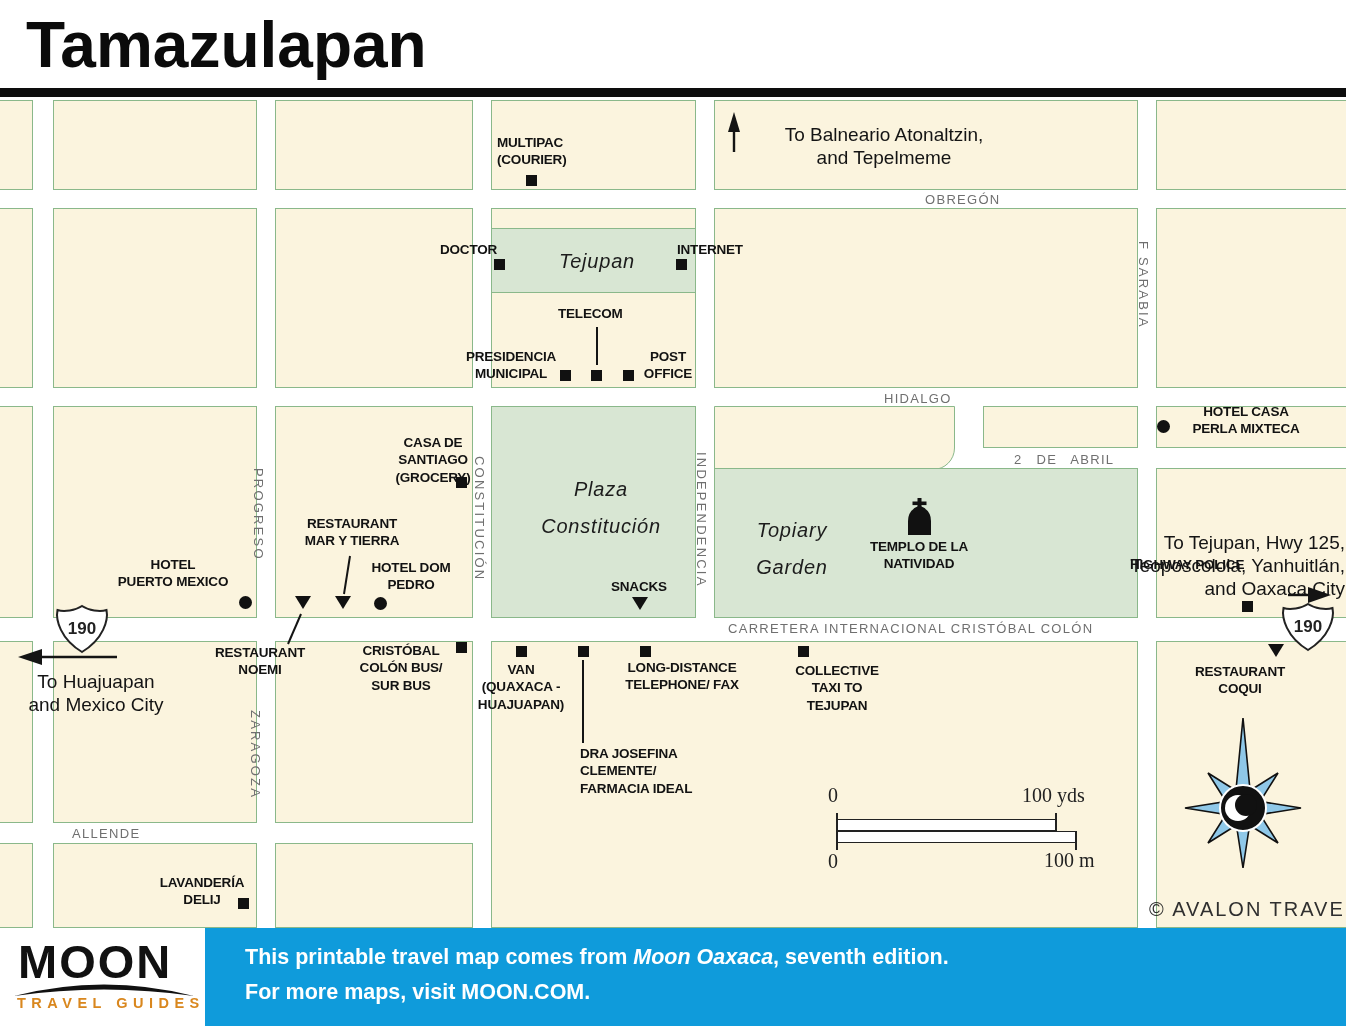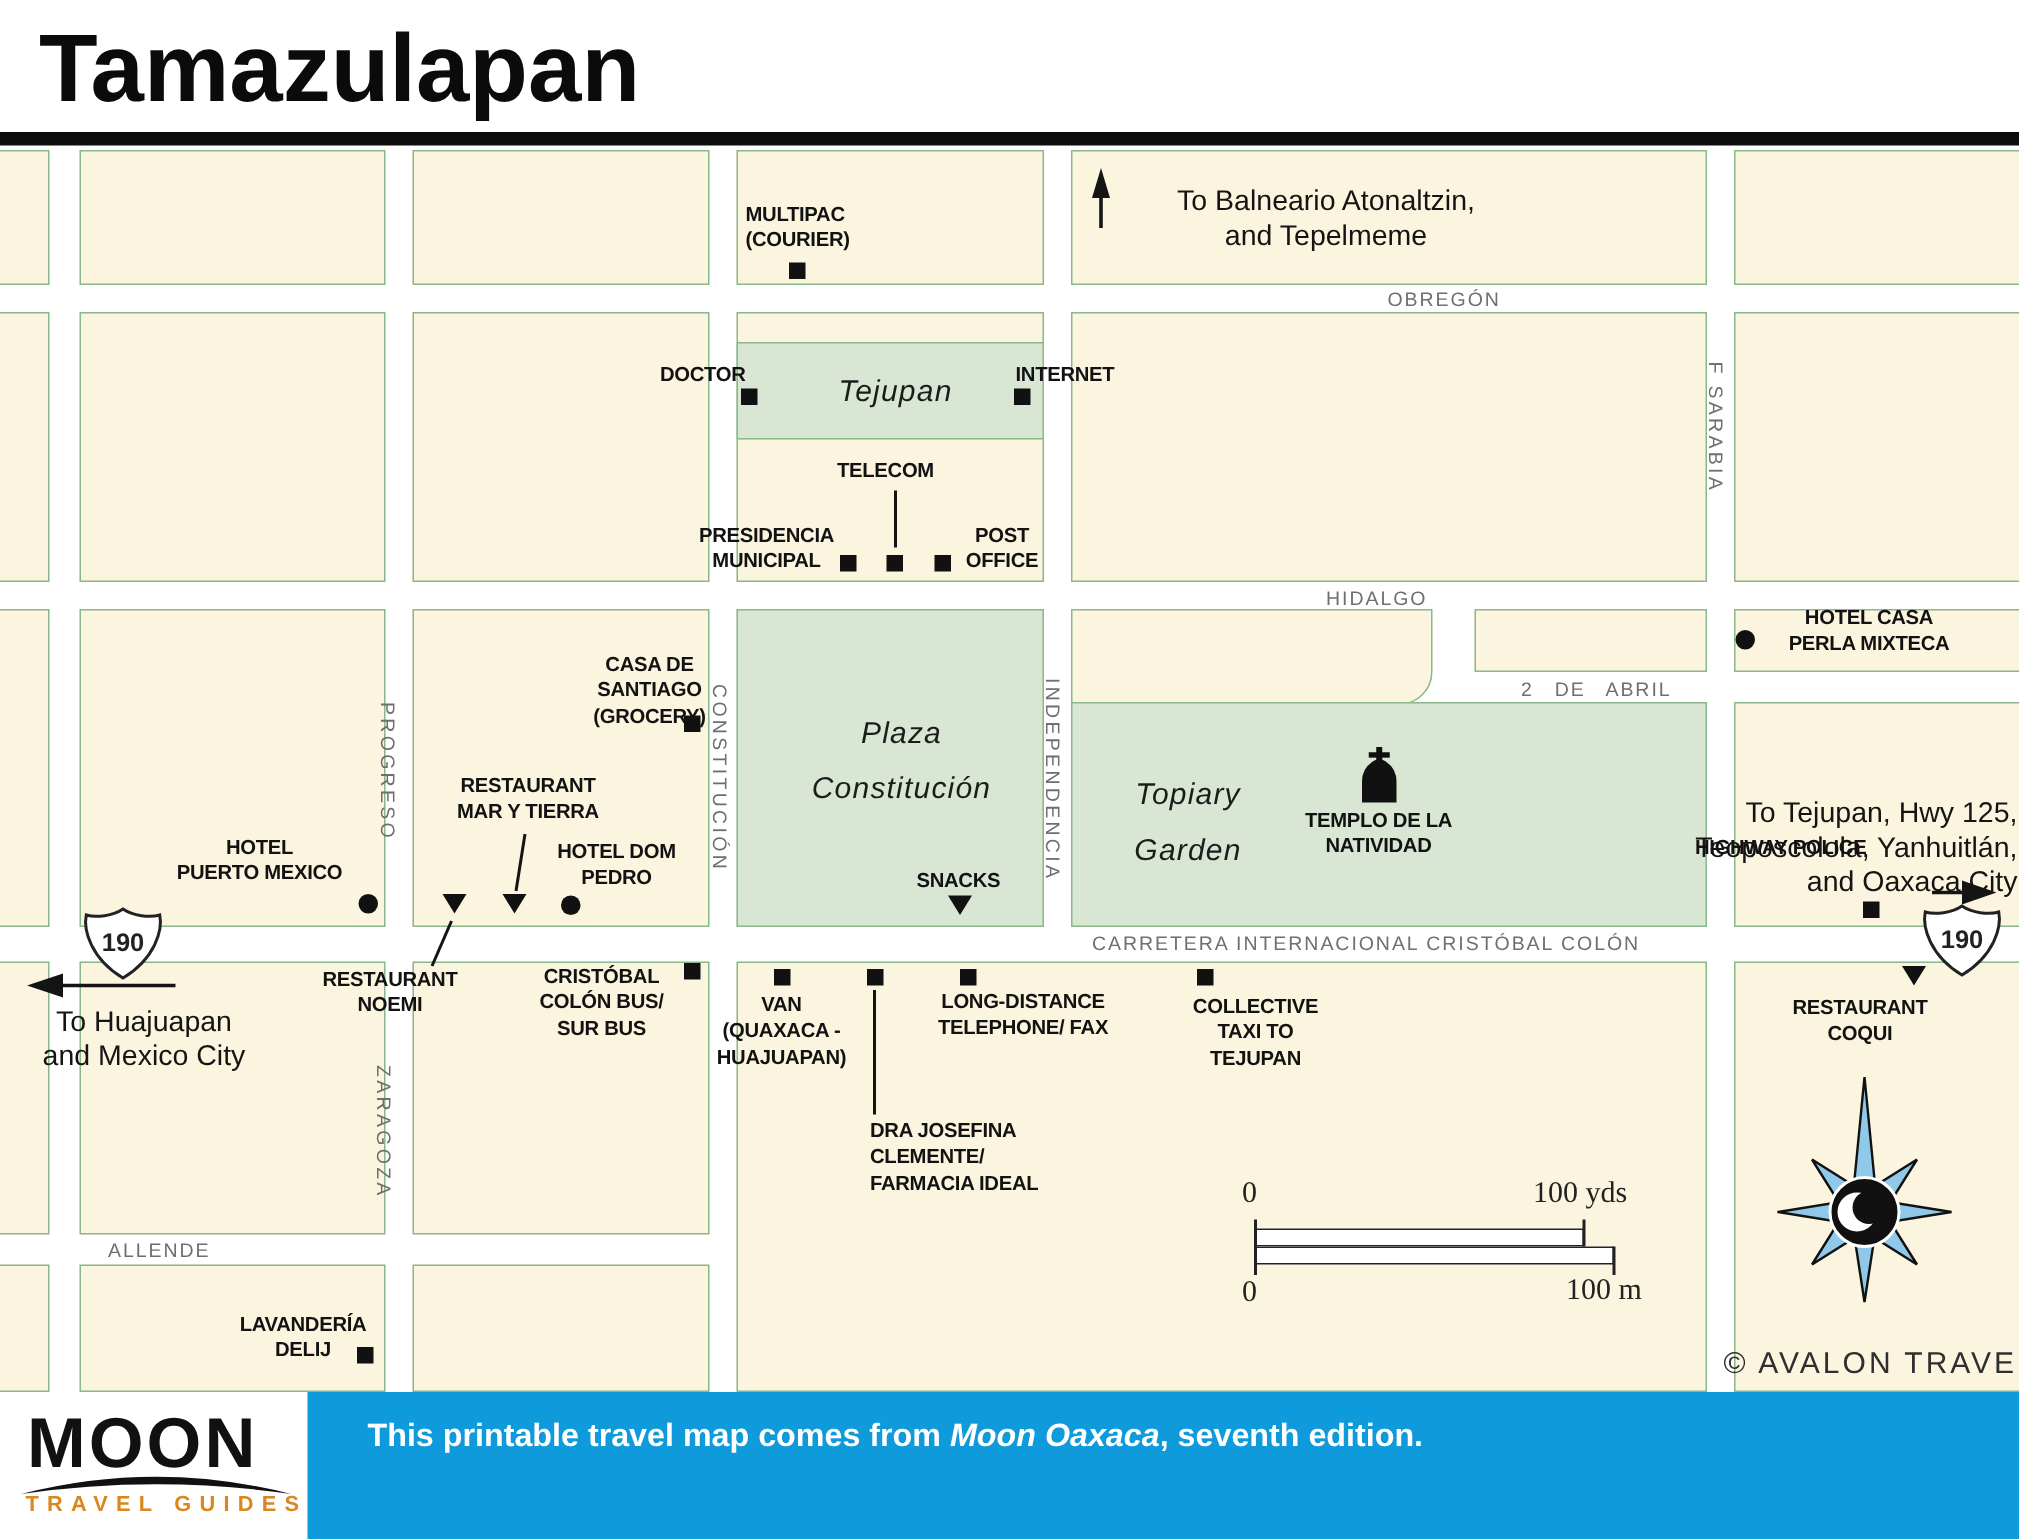--- a/index.html
+++ b/index.html
@@ -232,15 +232,16 @@
   <div id="credit">© AVALON TRAVEL</div>
 
   <div id="brand">MOON</div>
   <svg style="position:absolute;left:10px;top:982px;" width="188" height="16" viewBox="0 0 188 16">
     <path d="M4,14 Q94,-9 184,14 Q94,1 4,14 Z" fill="#111"></path>
   </svg>
   <div id="tagline">TRAVEL GUIDES</div>
 
   <div id="footer-blue">
     <div class="blue-line" style="left:40px;top:17px;"><span>This printable travel map comes from </span><span style="font-style:italic;">Moon Oaxaca</span><span>, seventh edition.</span></div>
+    <div class="blue-line" style="left:40px;top:52px;">For more maps, visit MOON.COM.</div>
   </div>
 
 </div>
 
 </body></html>

